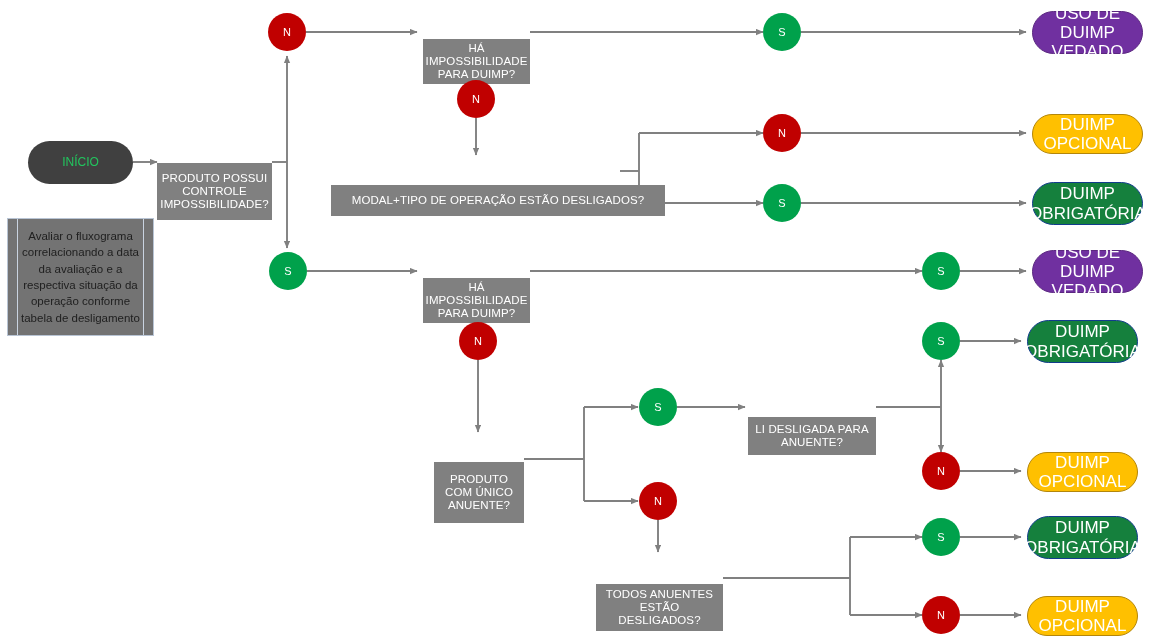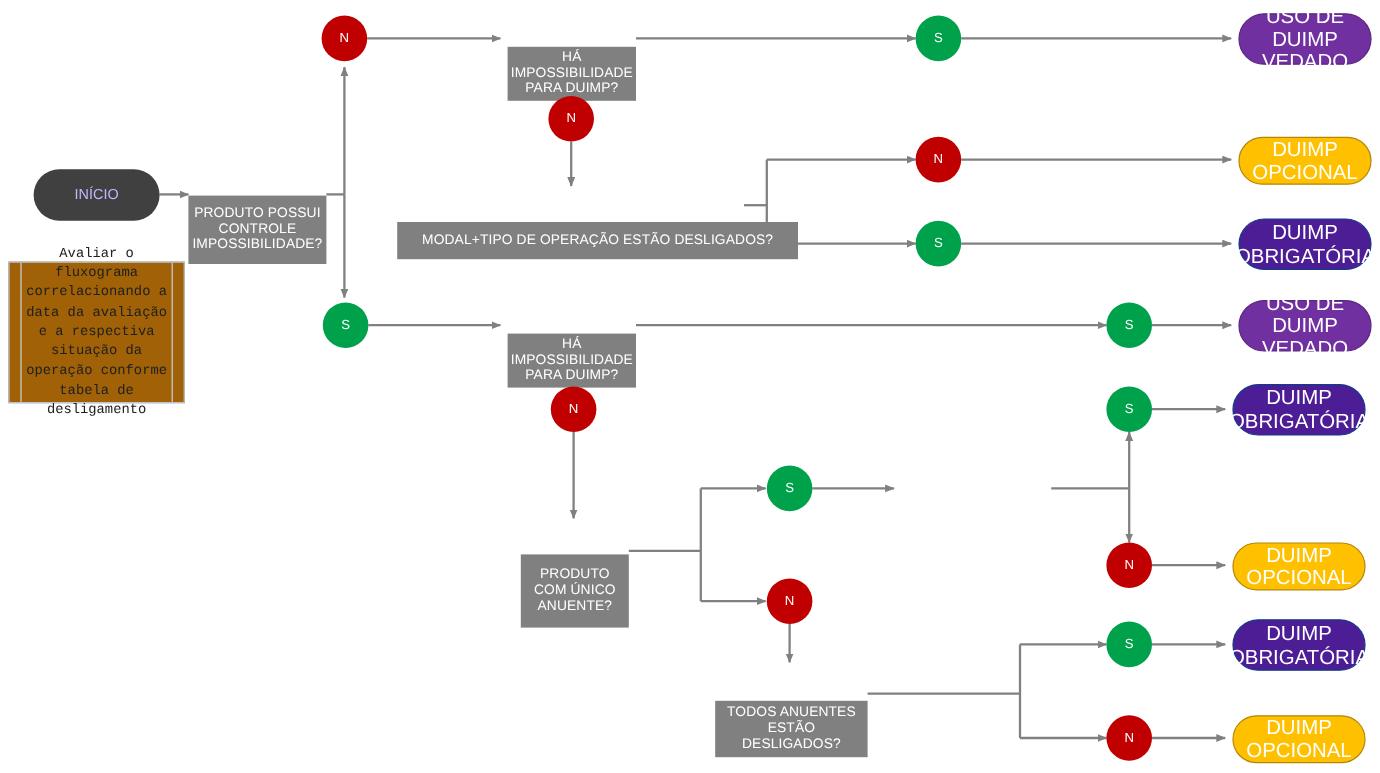--- a/index.html
+++ b/index.html
@@ -7,36 +7,36 @@
   #canvas{position:relative;width:1150px;height:644px;background:#ffffff;overflow:hidden;}
   #wires{position:absolute;left:0;top:0;width:1150px;height:644px;}
 
   .node{position:absolute;box-sizing:border-box;display:flex;align-items:center;
         justify-content:center;text-align:center;line-height:1.12;}
 
   
   .box{background:#808080;color:#ffffff;font-size:11.5px;letter-spacing:.1px;padding:2px 4px;margin-top:29px;}
 
   
-  .start{background:#404040;color:#c4b5fd;border-radius:22px;font-size:12px;}
+  .start{background:#404040;color:#22c55e;border-radius:22px;font-size:12px;}
 
   
   .circ{border-radius:50%;color:#ffffff;font-size:11px;}
   .circ.n{background:#C00000;}
   .circ.s{background:#00A14B;}
 
   
   .term{border-radius:22px;font-size:17px;color:#ffffff;}
   .term.purple{background:#7030A0;border:1.2px solid #5b2780;}
   .term.yellow{background:#FFC000;border:1.2px solid #b3860a;}
-  .term.blue{background:#4c1d95;border:1.4px solid #123c8c;text-align:center;}
+  .term.blue{background:#15803d;border:1.4px solid #123c8c;text-align:center;}
 
   
-  .note{position:absolute;box-sizing:border-box;background:#a16207;
-        border:1px solid #b8c4d4;display:flex;font-family:Liberation Mono, monospace;}
+  .note{position:absolute;box-sizing:border-box;background:#737373;
+        border:1px solid #b8c4d4;display:flex;}
   .note .rail{width:9px;border-right:1px solid #c9d3e0;}
   .note .rail.right{border-right:none;border-left:1px solid #c9d3e0;}
   .note .body{flex:1;display:flex;align-items:center;justify-content:center;
               text-align:center;font-size:11.5px;color:#202020;line-height:1.42;padding:3px 2px;}
 </style>
 </head>
 <body>
 
 <div id="canvas">
 
@@ -121,20 +121,21 @@
   <div class="node box" style="left:157px;top:134px;width:115px;height:57px;">PRODUTO POSSUI CONTROLE IMPOSSIBILIDADE?</div>
 
   <div class="node box" style="left:423px;top:10px;width:107px;height:45px;">HÁ IMPOSSIBILIDADE PARA DUIMP?</div>
 
   <div class="node box" style="left:331px;top:156px;width:334px;height:31px;">MODAL+TIPO DE OPERAÇÃO ESTÃO DESLIGADOS?</div>
 
   <div class="node box" style="left:423px;top:249px;width:107px;height:45px;">HÁ IMPOSSIBILIDADE PARA DUIMP?</div>
 
   <div class="node box" style="left:434px;top:433px;width:90px;height:61px;">PRODUTO COM ÚNICO ANUENTE?</div>
 
+  <div class="node box" style="left:748px;top:388px;width:128px;height:38px;">LI DESLIGADA PARA ANUENTE?</div>
 
   <div class="node box" style="left:596px;top:555px;width:127px;height:47px;">TODOS ANUENTES ESTÃO DESLIGADOS?</div>
 
   <div class="node circ n" style="left:268px;top:13px;width:38px;height:38px;">N</div>
 
   <div class="node circ n" style="left:457px;top:80px;width:38px;height:38px;">N</div>
 
   <div class="node circ s" style="left:763px;top:13px;width:38px;height:38px;">S</div>
 
   <div class="node circ n" style="left:763px;top:114px;width:38px;height:38px;">N</div>

